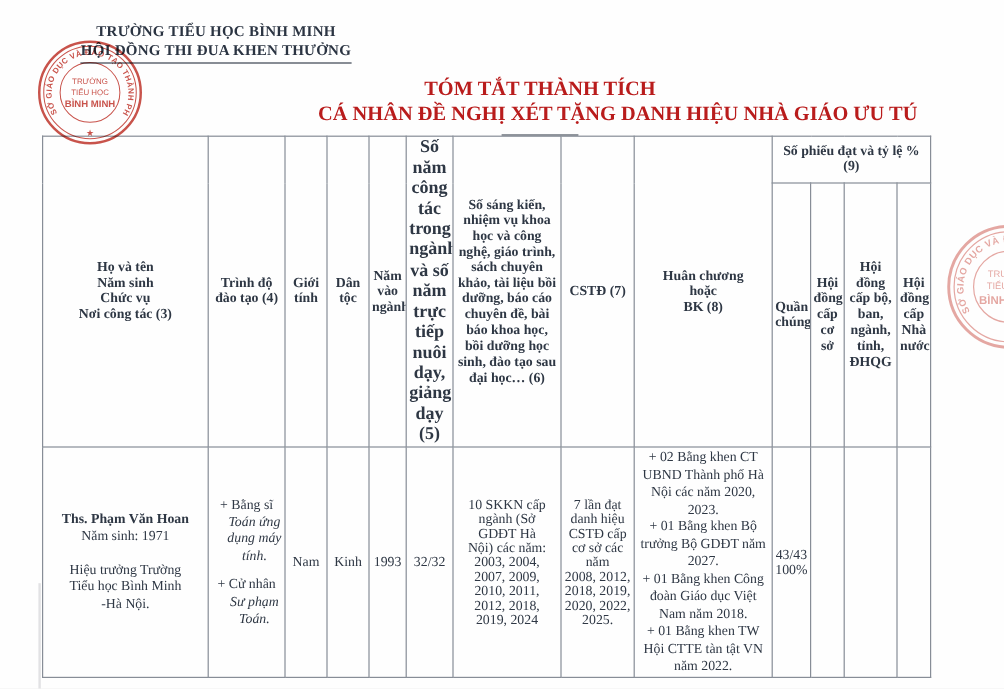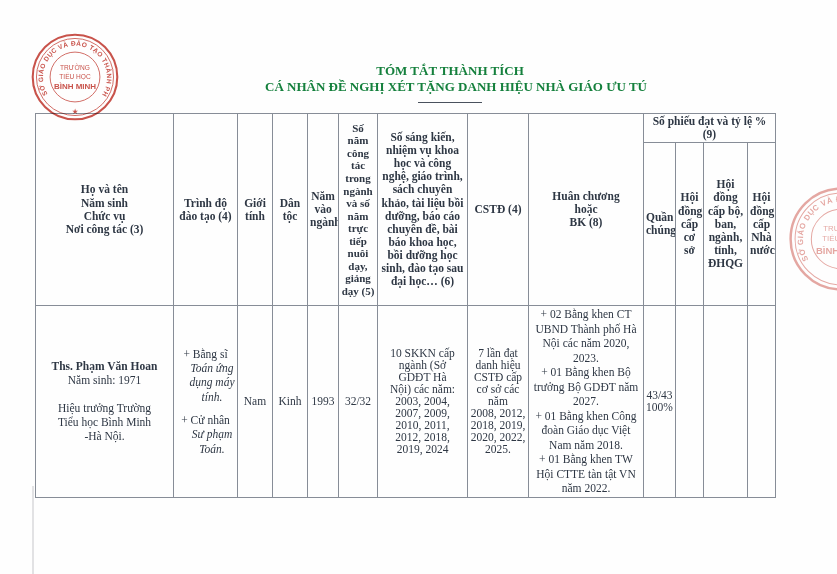--- a/index.html
+++ b/index.html
@@ -6,51 +6,55 @@
   body{background:#e8e8e8;font-family:"Liberation Serif","DejaVu Serif",serif;}
   .page{position:relative;width:837px;height:574px;background:#fefefe;overflow:hidden;color:#2e3744;}
 
   
   .org{position:absolute;left:55px;top:18px;width:250px;text-align:center;font-weight:bold;
        font-size:12.5px;line-height:1.3;color:#2b3442;letter-spacing:.2px;white-space:nowrap;}
   .org .u{display:inline-block;border-bottom:1.5px solid #3a4350;padding-bottom:1px;}
 
   
   .title{position:absolute;left:265px;top:63px;width:370px;text-align:center;font-weight:bold;
-         font-size:13px;line-height:1.25;color:#15803d;white-space:nowrap;}
+         font-size:17px;line-height:1.25;color:#b91c1c;white-space:nowrap;}
   .title .rule{width:64px;border-top:1.5px solid #4a525e;margin:6px auto 0;}
 
   
   table.main{position:absolute;left:35px;top:113px;width:740px;border-collapse:collapse;
              table-layout:fixed;font-size:11.5px;color:#2e3744;}
   table.main th,table.main td{border:1px solid #878d97;vertical-align:middle;text-align:center;
              padding:1px 2px;font-weight:normal;overflow:hidden;}
   table.main th{font-weight:bold;line-height:1.14;}
   .pre{white-space:pre-line;}
-  .small-lh{line-height:1.12;font-size:11px;margin-top:11px;}
+  .small-lh{line-height:1.12;font-size:15px;margin-top:11px;}
   td.awards{ text-align:justify;vertical-align:middle;padding:2px 4px 2px 5px;line-height:1.26;}
   .bold{font-weight:bold;}
   .ital{font-style:italic;margin-left:13px;}
   .gap8{height:9px;}
   .gap14{height:13px;}
   .cell-inner{line-height:1.25;}
 
   
   .stamp{position:absolute;mix-blend-mode:multiply;pointer-events:none;}
   .stamp text{font-family:"Liberation Sans","DejaVu Sans",sans-serif;}
   .stamp-left{left:28px;top:30px;opacity:.88;}
   .stamp-right{left:785px;top:183px;opacity:.5;}
 
   .scan-edge{position:absolute;left:32px;top:486px;width:2px;height:88px;background:rgba(100,100,110,.18);}
 </style>
 </head>
 <body>
 
 <div class="page">
 
+  <div class="org">
+    <div>TRƯỜNG TIỂU HỌC BÌNH MINH</div>
+    <div><span class="u">HỘI ĐỒNG THI ĐUA KHEN THƯỞNG</span></div>
+  </div>
 
   <div class="title">
     <div>TÓM TẮT THÀNH TÍCH</div>
     <div>CÁ NHÂN ĐỀ NGHỊ XÉT TẶNG DANH HIỆU NHÀ GIÁO ƯU TÚ</div>
     <div class="rule"></div>
   </div>
 
   <table class="main">
     <colgroup>
       <col style="width:138px">
@@ -101,21 +105,21 @@
 học và công
 nghệ, giáo trình,
 sách chuyên
 khảo, tài liệu bồi
 dưỡng, báo cáo
 chuyên đề, bài
 báo khoa học,
 bồi dưỡng học
 sinh, đào tạo sau
 đại học… (6)</th>
-      <th rowspan="2" class="pre">CSTĐ (4)</th>
+      <th rowspan="2" class="pre">CSTĐ (7)</th>
       <th rowspan="2" class="pre">Huân chương
 hoặc
 BK (8)</th>
       <th colspan="4" class="pre">Số phiếu đạt và tỷ lệ %
 (9)</th>
     </tr>
     <tr style="height:163px">
       <th class="pre">Quần
 chúng</th>
       <th class="pre">Hội

